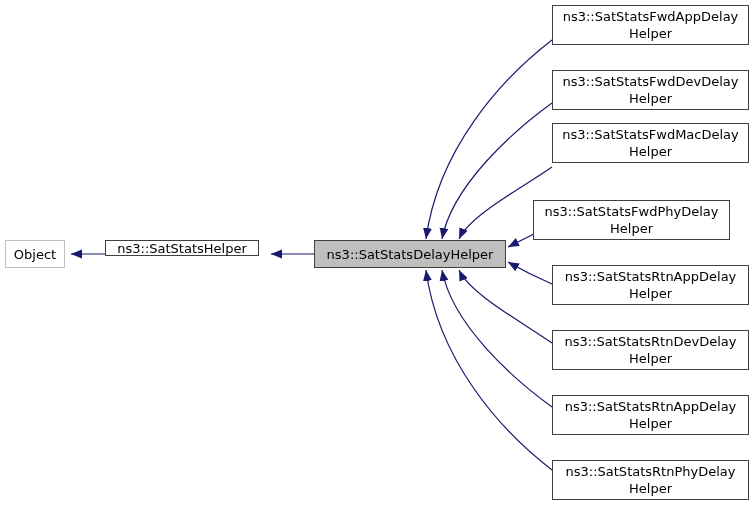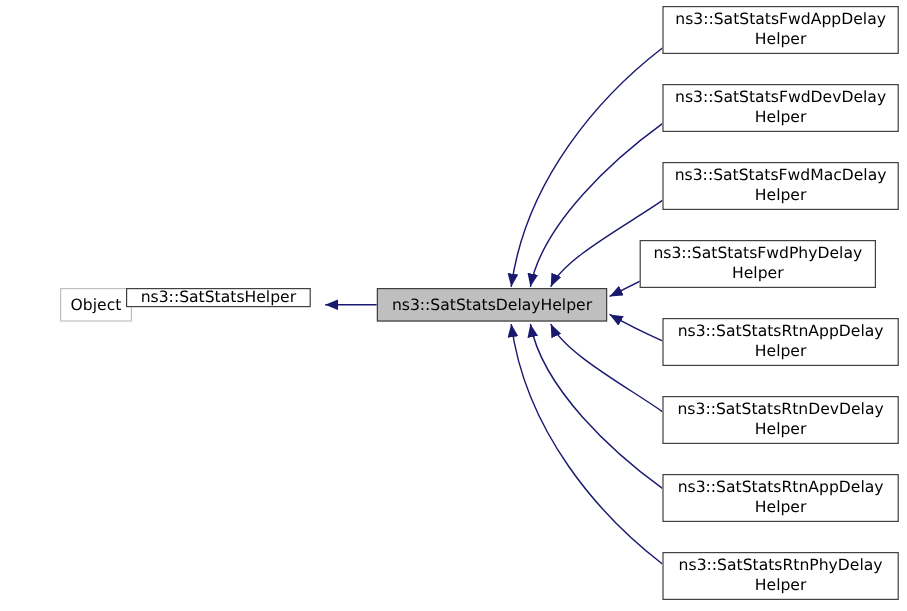--- a/index.html
+++ b/index.html
@@ -62,21 +62,21 @@
     <path class="edge" marker-end="url(#arrow)" d="M552,40 C500,80 438,150 426,239"></path>
     <path class="edge" marker-end="url(#arrow)" d="M552,103 C512,132 452,186 442,239"></path>
     <path class="edge" marker-end="url(#arrow)" d="M552,167 C522,188 470,215 459,239"></path>
     <path class="edge" marker-end="url(#arrow)" d="M552,225 C536,233 522,240 508,247"></path>
     <path class="edge" marker-end="url(#arrow)" d="M552,284 C536,277 522,270 508,262"></path>
     <path class="edge" marker-end="url(#arrow)" d="M552,343 C522,322 470,294 459,270"></path>
     <path class="edge" marker-end="url(#arrow)" d="M552,407 C512,378 452,324 442,270"></path>
     <path class="edge" marker-end="url(#arrow)" d="M552,470 C500,430 438,360 426,270"></path>
   </svg>
 
-  <div class="node external" style="left:5px; top:240px; width:60px; height:28px;margin-left:45px;">
+  <div class="node external" style="left:5px; top:240px; width:60px; height:28px;">
     <span>Object</span>
   </div>
 
   <div class="node" style="left:105px; top:240px; width:154px; height:16px;">
     <span>ns3::SatStatsHelper</span>
   </div>
 
   <div class="node highlight" style="left:314px; top:240px; width:192px; height:28px;">
     <span>ns3::SatStatsDelayHelper</span>
   </div>
@@ -84,21 +84,21 @@
   <div class="node" style="left:552px; top:5px; width:197px; height:40px;">
     <span>ns3::SatStatsFwdAppDelay</span>
     <span>Helper</span>
   </div>
 
   <div class="node" style="left:552px; top:70px; width:197px; height:40px;">
     <span>ns3::SatStatsFwdDevDelay</span>
     <span>Helper</span>
   </div>
 
-  <div class="node" style="left:552px; top:135px; width:197px; height:40px;">
+  <div class="node" style="left:552px; top:123px; width:197px; height:40px;">
     <span>ns3::SatStatsFwdMacDelay</span>
     <span>Helper</span>
   </div>
 
   <div class="node" style="left:533px; top:200px; width:197px; height:40px;">
     <span>ns3::SatStatsFwdPhyDelay</span>
     <span>Helper</span>
   </div>
 
   <div class="node" style="left:552px; top:265px; width:197px; height:40px;">

